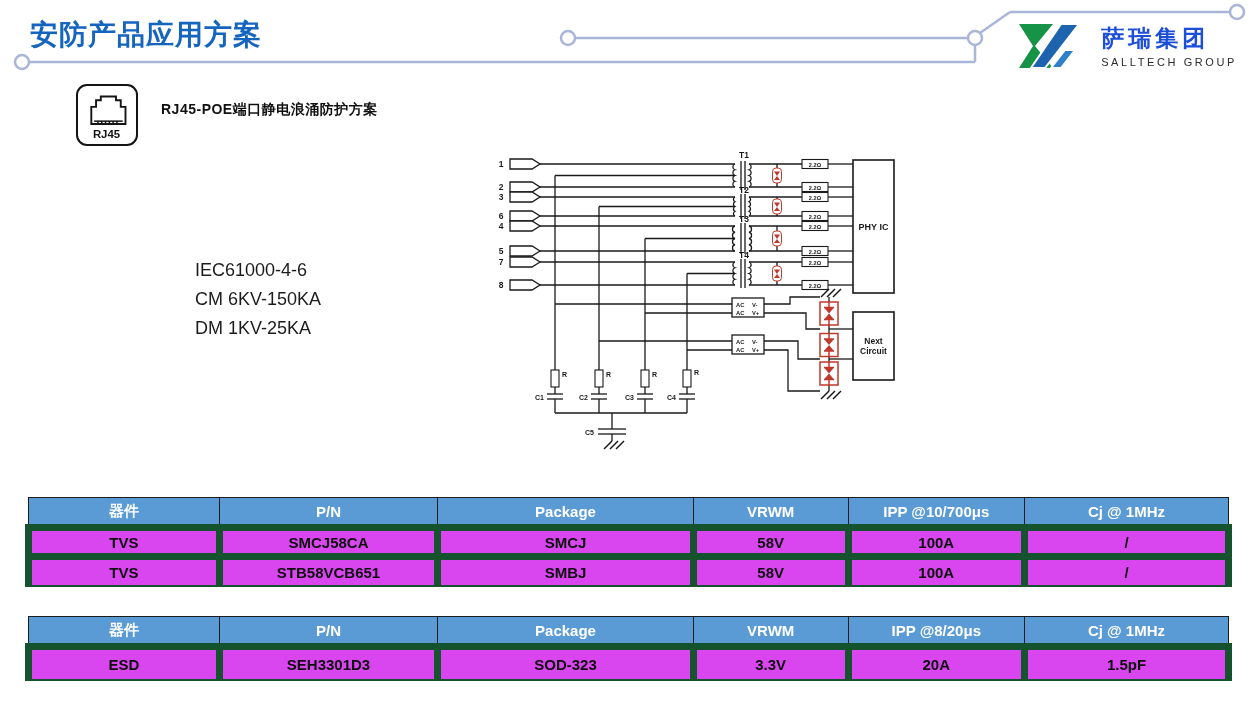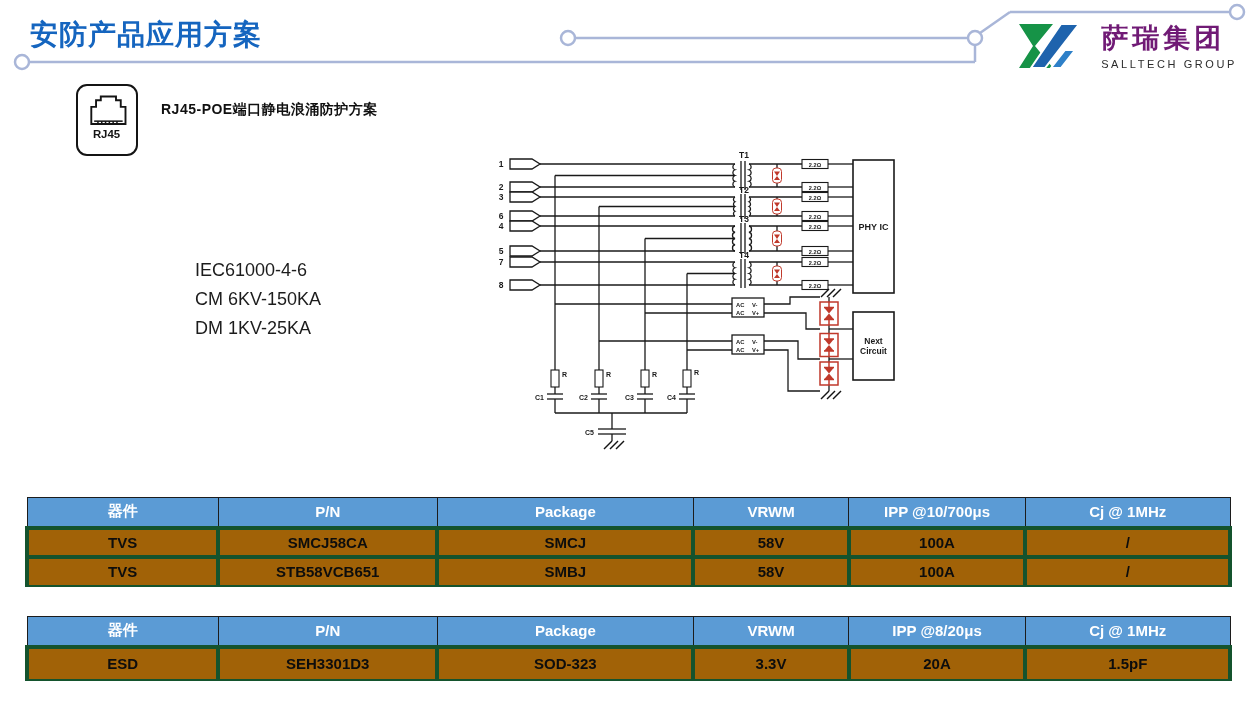--- a/index.html
+++ b/index.html
@@ -3,37 +3,37 @@
 <meta charset="utf-8">
 <style>
   * { margin:0; padding:0; box-sizing:border-box; }
   body { background:#fff; font-family:"Liberation Sans", sans-serif; }
   .slide { position:relative; width:1255px; height:702px; background:#ffffff; overflow:hidden; }
 
   
   .page-title { position:absolute; left:30px; top:16px; font-size:28px; font-weight:bold; color:#1565bf; letter-spacing:1px; }
   .deco-svg { position:absolute; left:0; top:0; width:1255px; height:90px; }
   .logo { position:absolute; right:18px; top:20px; display:flex; align-items:center; gap:12px; }
-  .logo-text-cn { font-size:27px; font-weight:bold; color:#701a75; letter-spacing:4px; line-height:1.1; }
+  .logo-text-cn { font-size:23px; font-weight:bold; color:#1d4ed8; letter-spacing:4px; line-height:1.1; }
   .logo-text-en { font-size:11px; color:#2b2b2b; letter-spacing:2.6px; margin-top:4px;text-align:right; }
 
   
-  .rj45-box { position:absolute; left:76px; top:84px; width:62px; height:72px; border:2.5px solid #141414; border-radius:11px; }
+  .rj45-box { position:absolute; left:76px; top:84px; width:62px; height:62px; border:2.5px solid #141414; border-radius:11px; }
   .section-title { position:absolute; left:161px; top:101px; font-size:14px; font-weight:bold; color:#101010; letter-spacing:0.5px; }
 
   
   .specs { position:absolute; left:195px; top:256px; font-size:18px; color:#1c1c1c; line-height:29px; }
 
   
   .circuit { position:absolute; left:488px; top:146px; width:420px; height:330px; }
 
   
   table.spec { position:absolute; left:25px; width:1207px; border-collapse:collapse; table-layout:fixed;margin-top:8px; }
   table.spec th { background:#5b9bd5; color:#ffffff; font-weight:bold; font-size:15px; height:30px; border:1px solid #1c1c1c; text-align:center; }
-  table.spec td { background:#a16207; color:#0d0d0d; font-weight:bold; font-size:15px; height:29px; border:4px solid #14532d; text-align:center; }
+  table.spec td { background:#d946ef; color:#0d0d0d; font-weight:bold; font-size:15px; height:29px; border:7px solid #14532d; text-align:center; }
   #table-0 { top:489px; }
   #table-1 { top:608px; }
   #table-1 td { height:33px; }
   table.spec tbody tr:last-child td { border-bottom-width:2.5px; }
 </style>
 </head>
 <body>
 
 <div class="slide">
 

